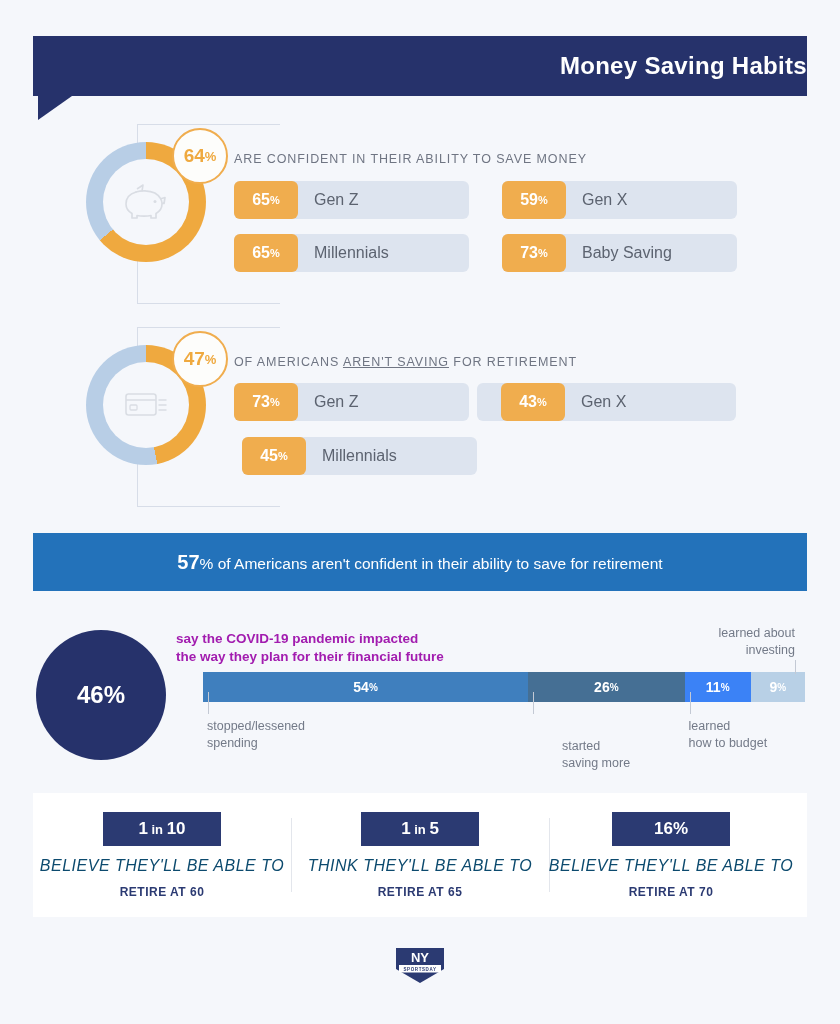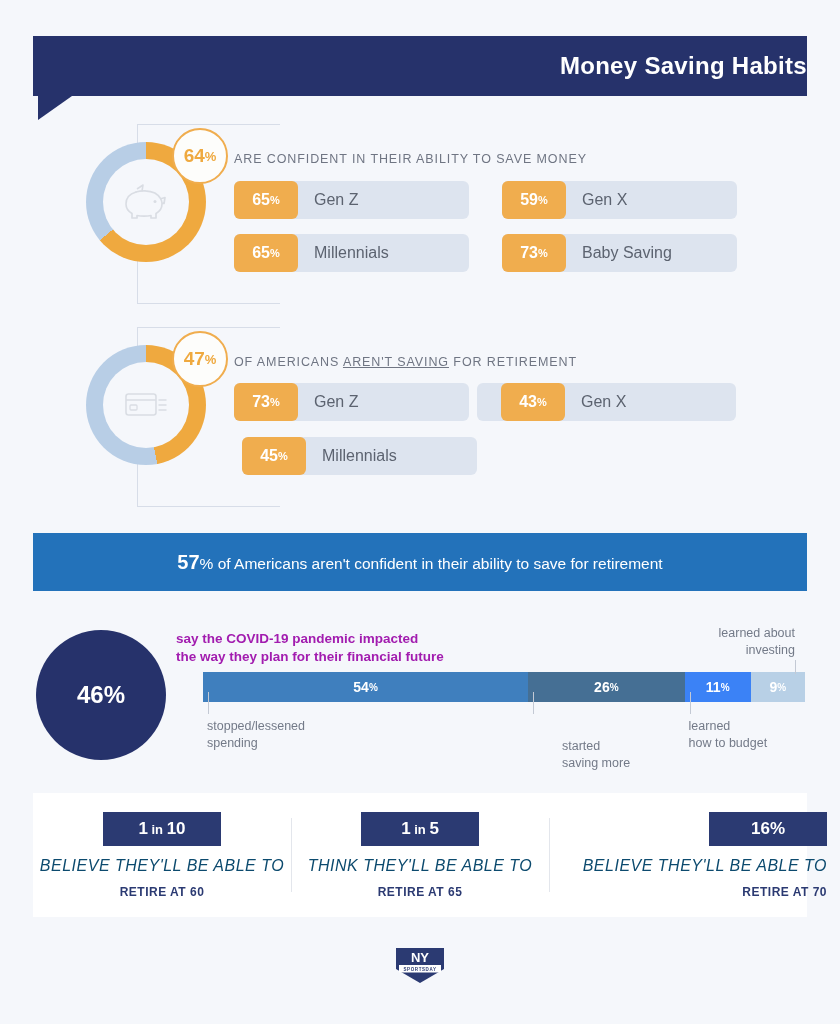--- a/index.html
+++ b/index.html
@@ -314,21 +314,21 @@
       <div class="card-line1">BELIEVE THEY'LL BE ABLE TO</div>
       <div class="card-line2">RETIRE AT 60</div>
     </div>
     <div class="divider" style="left:258px;"></div>
     <div class="card-col" style="left:258px;width:258px;">
       <div class="card-badge"><span>1</span><span class="small"> in </span><span>5</span></div>
       <div class="card-line1">THINK THEY'LL BE ABLE TO</div>
       <div class="card-line2">RETIRE AT 65</div>
     </div>
     <div class="divider" style="left:516px;"></div>
-    <div class="card-col" style="left:536px;width:258px;align-items:flex-end;">
+    <div class="card-col" style="left:509px;width:258px;">
       <div class="card-badge"><span>16%</span><span class="small"></span><span></span></div>
       <div class="card-line1">BELIEVE THEY'LL BE ABLE TO</div>
       <div class="card-line2">RETIRE AT 70</div>
     </div>
   </div>
 
   <svg class="logo" viewBox="0 0 112 84">
     <path d="M8 8 H104 V50 L56 78 L8 50 Z" fill="#2b3a72"></path>
     <text id="logo-top" x="56" y="36" text-anchor="middle" fill="#ffffff" font-family="Liberation Sans, sans-serif" font-size="26" font-weight="bold">NY</text>
     <rect x="14" y="42" width="84" height="15" fill="#ffffff"></rect>

